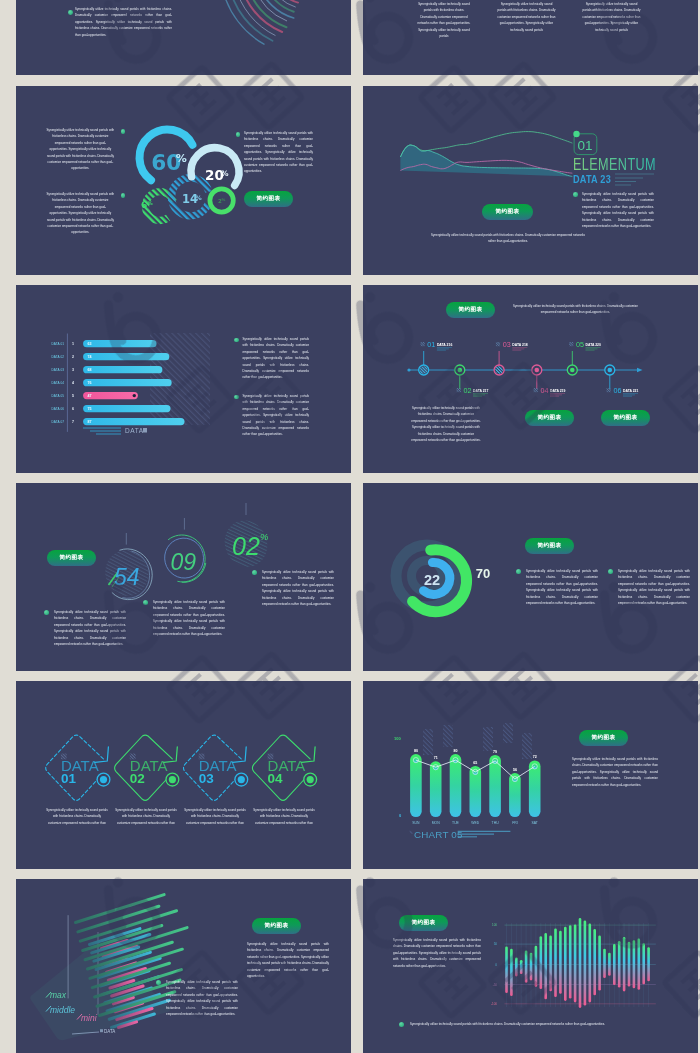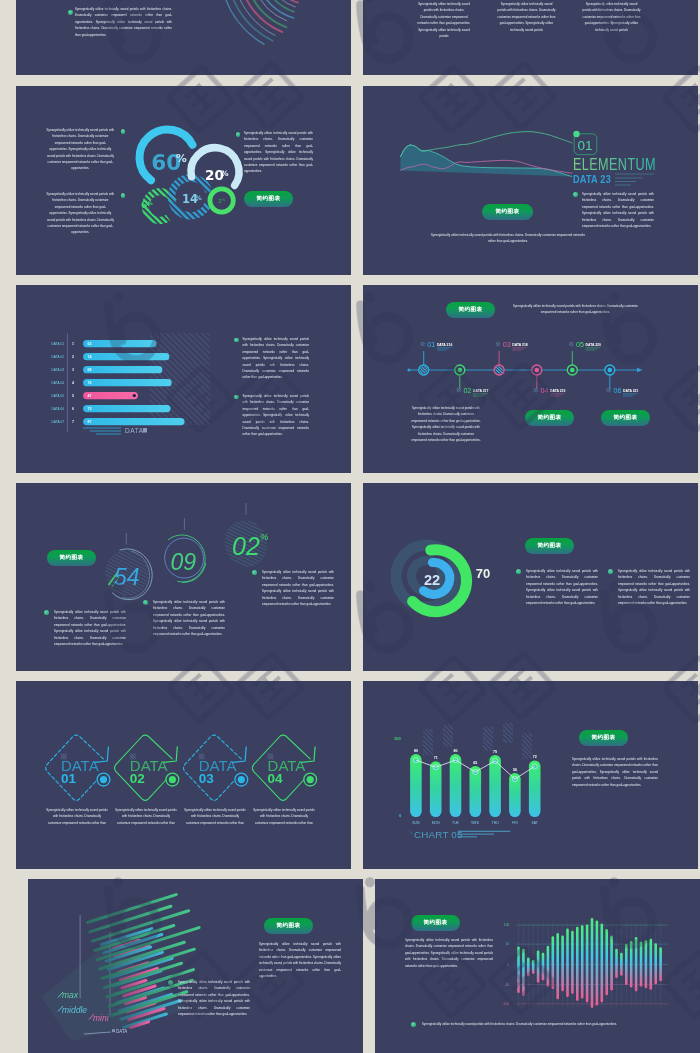--- a/index.html
+++ b/index.html
@@ -1,20 +1,20 @@
 <!DOCTYPE html>
 <html><head>
 <meta charset="utf-8">
 <style>
   html,body{margin:0;padding:0;}
   body{width:700px;height:1053px;background:#e0ddd5;font-family:"Liberation Sans",sans-serif;overflow:hidden;}
   .grid{position:absolute;left:7px;top:0;width:608px;height:1053px;}
   .slide{position:absolute;width:335px;height:188px;background:#3b4060;overflow:hidden;}
   .c1{left:9px;} .c2{left:356px;}
-  .rw1{top:-114px;} .rw2{top:86px;} .rw3{top:285px;} .rw4{top:483px;} .rw5{top:681px;} .rw6{top:879px;margin-left:12px;}
+  .rw1{top:-114px;} .rw2{top:86px;} .rw3{top:285px;} .rw4{top:483px;} .rw5{top:681px;} .rw6{top:879px;}
   .rw1{height:189px;} .rw2{height:189px;} .rw3{height:188px;} .rw4{height:188px;} .rw5{height:188px;} .rw6{height:174px;}
   .slide svg{position:absolute;left:0;top:0;overflow:visible;}
   
   .para{position:absolute;color:#eef2f8;font-size:2.9px;line-height:6.4px;text-align:justify;
         letter-spacing:0.05px;font-family:"Liberation Sans",sans-serif;}
   .para.c{text-align:center;}
   .dot{position:absolute;border-radius:50%;background:radial-gradient(circle at 35% 32%,#5fd8a4,#1f9f73);}
   .pill{position:absolute;border-radius:999px;background:linear-gradient(180deg,#07a33f 0%,#0e9a58 45%,#2f6f86 100%);
         color:#fff;font-size:5.6px;letter-spacing:.4px;display:flex;align-items:center;justify-content:center;
         font-family:"DejaVu Sans",sans-serif;font-weight:bold;text-shadow:0 0 1px rgba(255,255,255,.35);}

